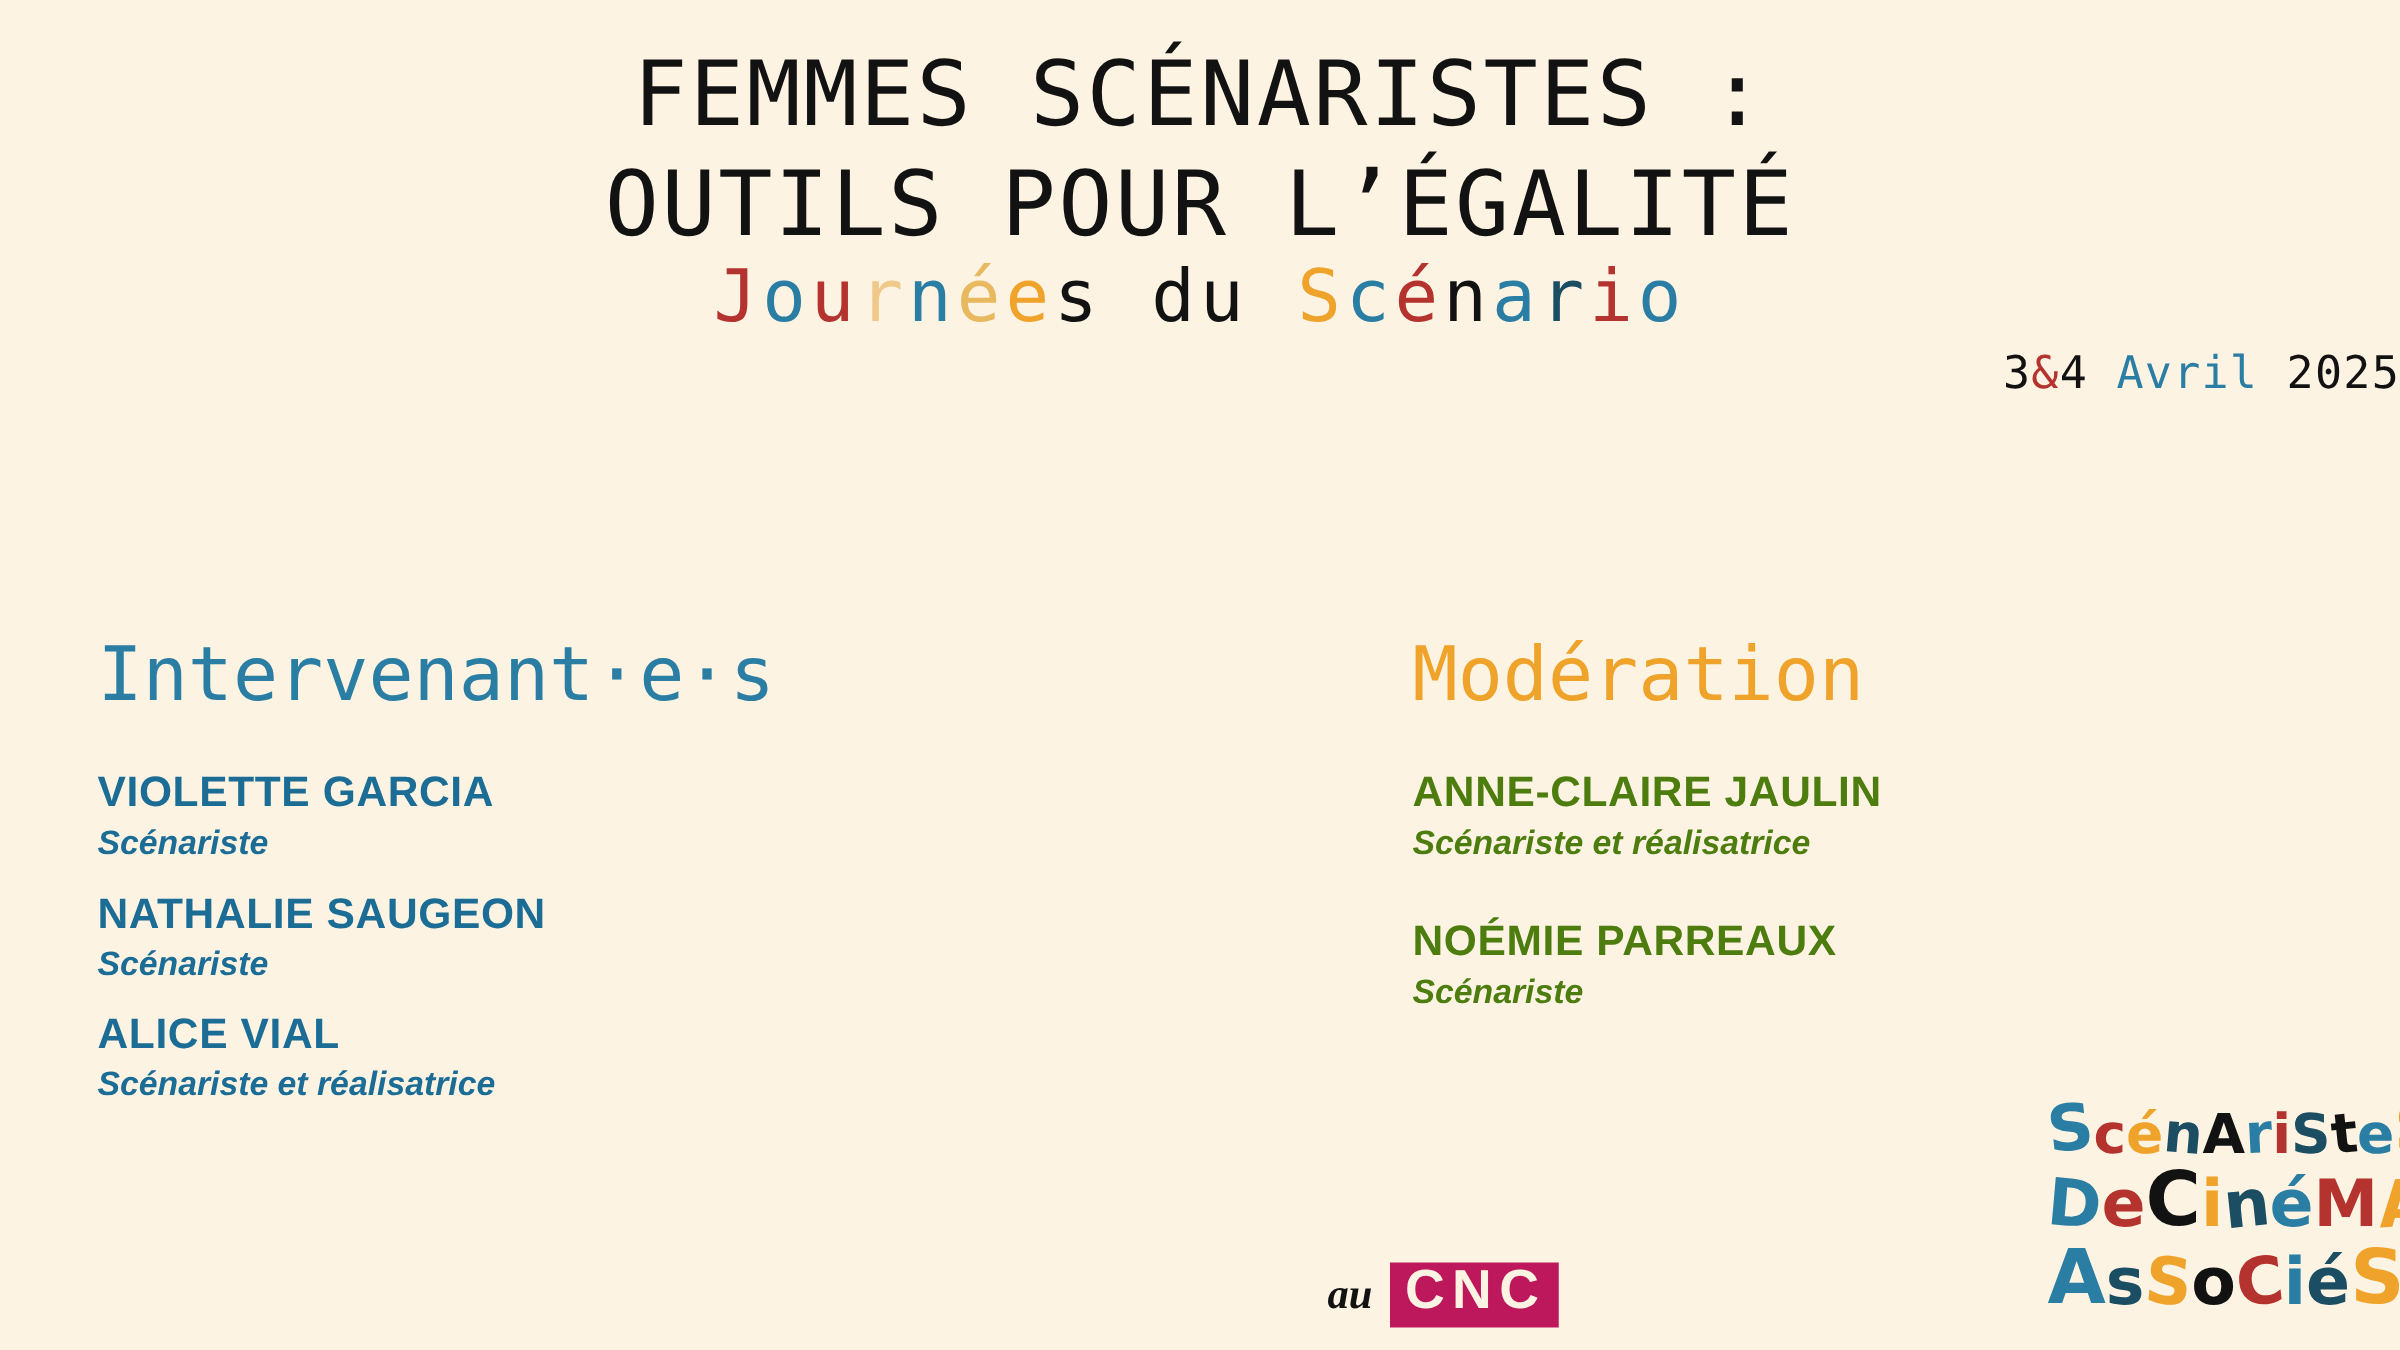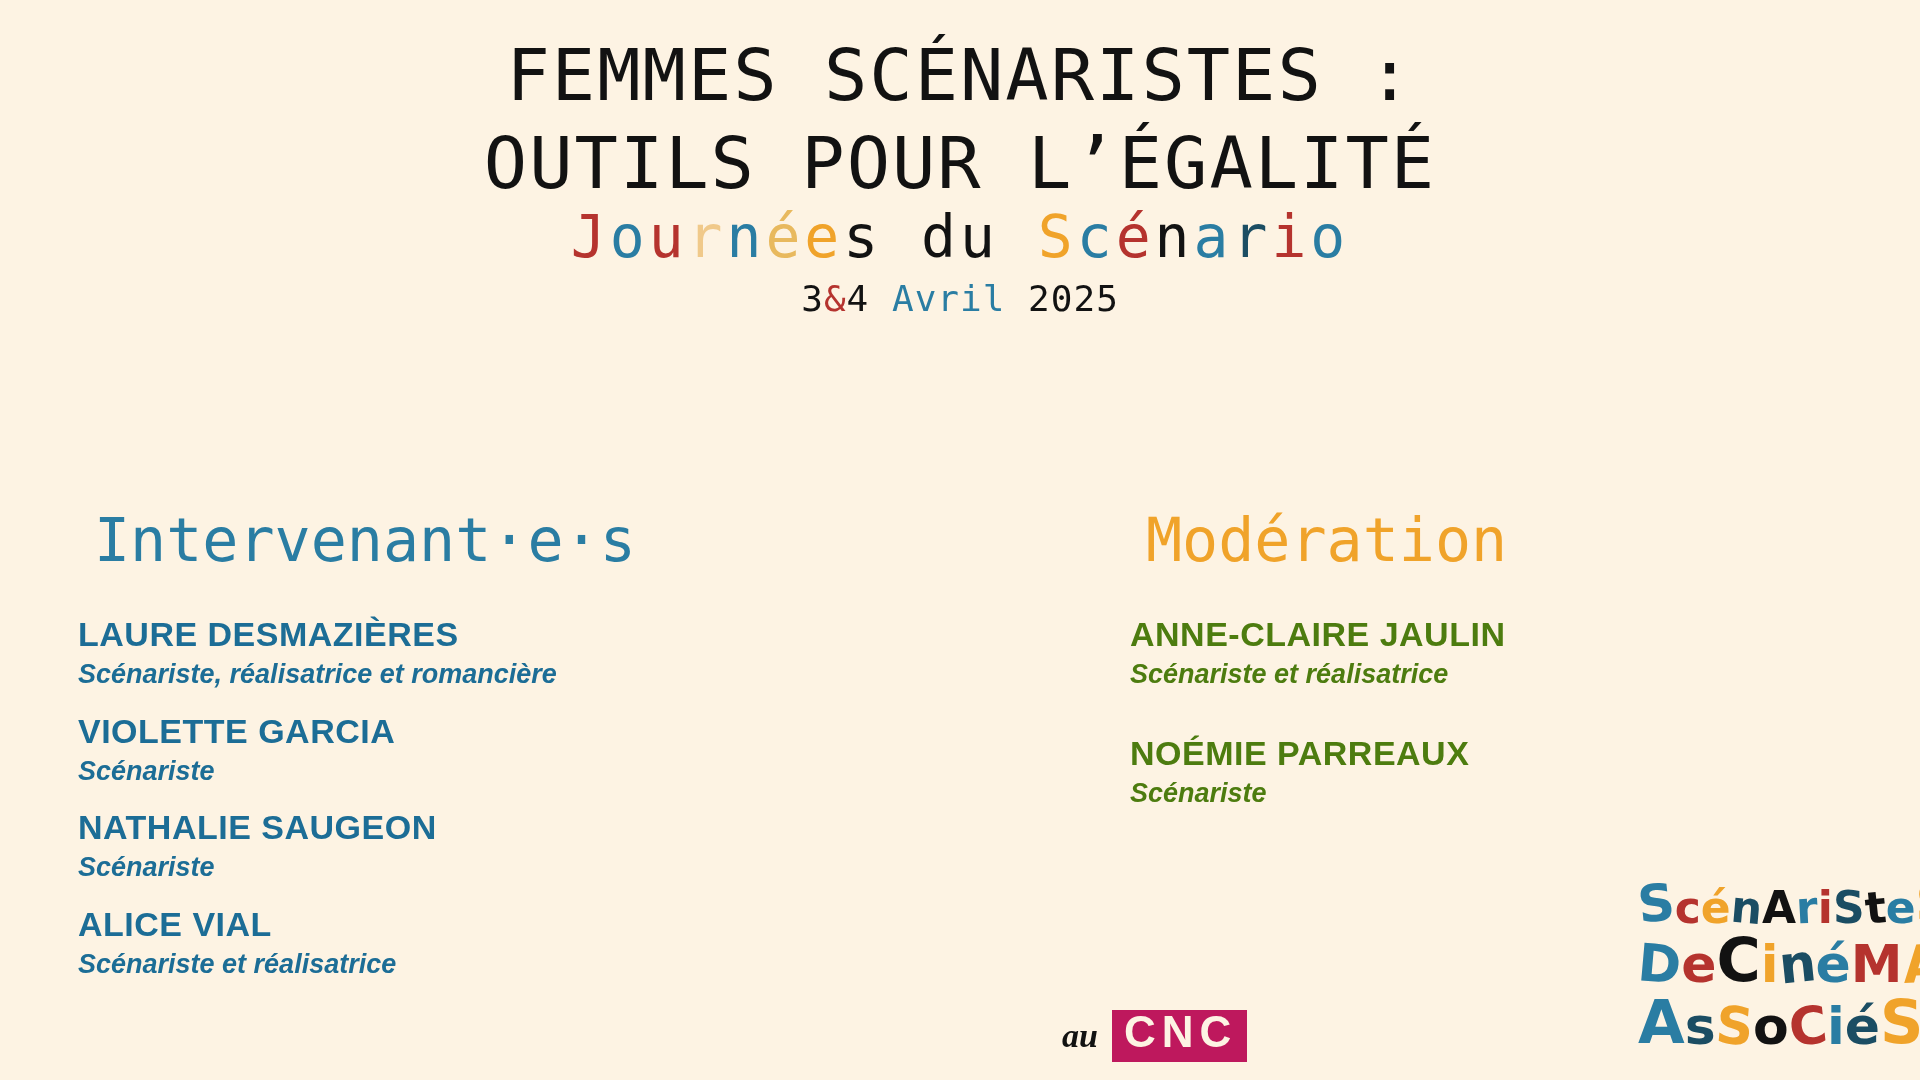--- a/index.html
+++ b/index.html
@@ -40,20 +40,21 @@
     letter-spacing: 4px;
     white-space: pre;
     line-height: 1;
   }
   .event-date {
     margin-top: 12px;
     font-family: "DejaVu Sans Mono", monospace;
     font-size: 36px;
     letter-spacing: 1px;
     white-space: pre;
+    text-align: right;
   }
 
   
   .columns {
     position: absolute;
     top: 510px;
     left: 0;
     width: 1920px;
     display: flex;
   }
@@ -64,21 +65,21 @@
   }
   .col-right {
     width: 960px;
     padding-left: 170px;
     box-sizing: border-box;
   }
   .col-heading {
     font-family: "DejaVu Sans Mono", monospace;
     font-size: 60px;
     font-weight: 400;
-    margin: 0 0 42px 16px;
+    margin: 0 0 42px 0;
     line-height: 1;
   }
   .col-left .col-heading { color: #2a7da3; }
   .col-right .col-heading { color: #f0a32a; }
 
   .person {
     margin-bottom: 16px;
   }
   .person-name {
     font-size: 34px;
@@ -167,24 +168,20 @@
   <div class="event-name" id="event-name"><span style="color: rgb(181, 51, 46);">J</span><span style="color: rgb(42, 125, 163);">o</span><span style="color: rgb(181, 51, 46);">u</span><span style="color: rgb(240, 201, 138);">r</span><span style="color: rgb(42, 125, 163);">n</span><span style="color: rgb(232, 185, 94);">é</span><span style="color: rgb(240, 163, 42);">e</span><span style="color: rgb(18, 18, 18);">s</span><span style="color: rgb(18, 18, 18);"> </span><span style="color: rgb(18, 18, 18);">d</span><span style="color: rgb(18, 18, 18);">u</span><span style="color: rgb(18, 18, 18);"> </span><span style="color: rgb(240, 163, 42);">S</span><span style="color: rgb(42, 125, 163);">c</span><span style="color: rgb(181, 51, 46);">é</span><span style="color: rgb(18, 18, 18);">n</span><span style="color: rgb(42, 125, 163);">a</span><span style="color: rgb(27, 77, 99);">r</span><span style="color: rgb(181, 51, 46);">i</span><span style="color: rgb(42, 125, 163);">o</span></div>
   <div class="event-date" id="event-date"><span style="color: rgb(18, 18, 18);">3</span><span style="color: rgb(181, 51, 46);">&amp;</span><span style="color: rgb(18, 18, 18);">4</span><span style="color: rgb(18, 18, 18);"> </span><span style="color: rgb(42, 125, 163);">A</span><span style="color: rgb(42, 125, 163);">v</span><span style="color: rgb(42, 125, 163);">r</span><span style="color: rgb(42, 125, 163);">i</span><span style="color: rgb(42, 125, 163);">l</span><span style="color: rgb(18, 18, 18);"> </span><span style="color: rgb(18, 18, 18);">2</span><span style="color: rgb(18, 18, 18);">0</span><span style="color: rgb(18, 18, 18);">2</span><span style="color: rgb(18, 18, 18);">5</span></div>
 </div>
 
 <div class="columns">
 
   <div class="col-left">
     <div class="col-heading">Intervenant·e·s</div>
     <div id="speakers-list">
         <div class="person">
-          <div class="person-name">LAURE DESMAZIÈRES</div>
-          <div class="person-role">Scénariste, réalisatrice et romancière</div>
-        </div>
-        <div class="person">
           <div class="person-name">VIOLETTE GARCIA</div>
           <div class="person-role">Scénariste</div>
         </div>
         <div class="person">
           <div class="person-name">NATHALIE SAUGEON</div>
           <div class="person-role">Scénariste</div>
         </div>
         <div class="person">
           <div class="person-name">ALICE VIAL</div>
           <div class="person-role">Scénariste et réalisatrice</div>

